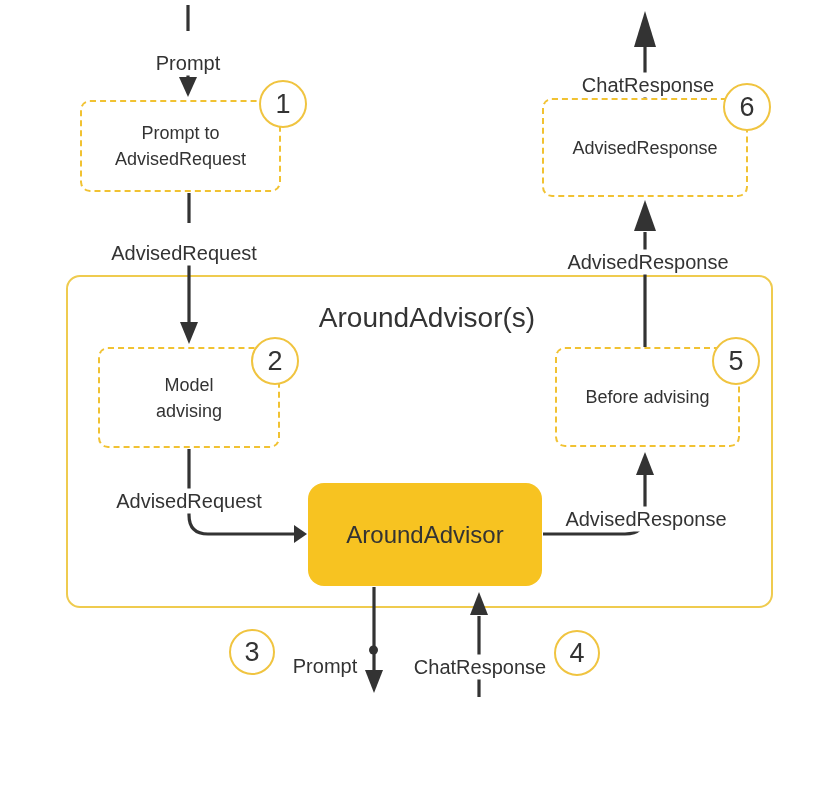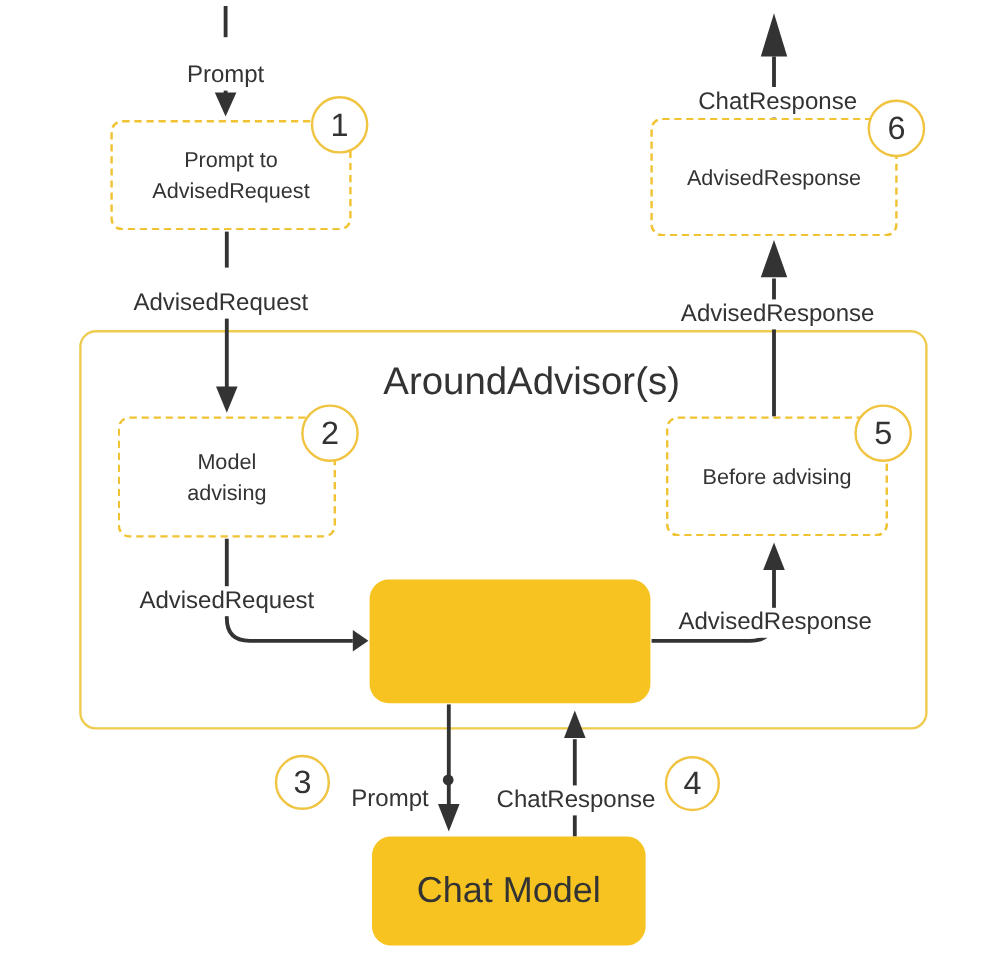--- a/index.html
+++ b/index.html
@@ -16,22 +16,22 @@
   #canvas{
     position:relative;width:832px;height:807px;background:var(--background);
     font-family:"Liberation Sans","DejaVu Sans",sans-serif;color:var(--text-color);
     overflow:hidden;
   }
   .container-box{
     position:absolute;border:2px solid var(--container-border);
     border-radius:14px;z-index:1;background:transparent;
   }
   .container-title{
-    position:absolute;transform:translate(-50%,-50%);font-size:32px;
-    white-space:nowrap;z-index:1;color:var(--text-color);margin-left:16px;
+    position:absolute;transform:translate(-50%,-50%);font-size:28px;
+    white-space:nowrap;z-index:1;color:var(--text-color);
   }
   svg.connectors{position:absolute;left:0;top:0;z-index:2;}
   svg .ln{fill:none;stroke:var(--line-color);stroke-width:3.2;}
   svg .ah{fill:var(--line-color);stroke:none;}
   svg .dot{fill:var(--line-color);stroke:none;}
   .edge-label{
     position:absolute;transform:translate(-50%,-50%);background:var(--background);
     padding:1px 5px;font-size:20px;white-space:nowrap;z-index:3;color:var(--text-color);margin-top:15px;
   }
   .node-dashed{
@@ -83,39 +83,37 @@
 
   <div class="edge-label" style="left:188px;top:48px;">Prompt</div>
   <div class="edge-label" style="left:184px;top:238px;">AdvisedRequest</div>
   <div class="edge-label" style="left:189px;top:486px;">AdvisedRequest</div>
   <div class="edge-label" style="left:646px;top:504px;">AdvisedResponse</div>
   <div class="edge-label" style="left:648px;top:247px;">AdvisedResponse</div>
   <div class="edge-label" style="left:648px;top:70px;">ChatResponse</div>
   <div class="edge-label" style="left:325px;top:651px;">Prompt</div>
   <div class="edge-label" style="left:480px;top:652px;">ChatResponse</div>
 
-  <div class="node-dashed" style="left:92px;top:100px;width:201px;height:92px;">
+  <div class="node-dashed" style="left:80px;top:100px;width:201px;height:92px;">
     <span>Prompt to</span>
     <span>AdvisedRequest</span>
   </div>
   <div class="node-dashed" style="left:98px;top:347px;width:182px;height:101px;">
     <span>Model</span>
     <span>advising</span>
   </div>
   <div class="node-dashed" style="left:555px;top:347px;width:185px;height:100px;">
     <span>Before advising</span>
   </div>
   <div class="node-dashed" style="left:542px;top:98px;width:206px;height:99px;">
     <span>AdvisedResponse</span>
   </div>
 
   <div class="node-solid node-internal" style="left:308px;top:483px;width:234px;height:103px;">
-  </div>
-  <div class="node-solid node-chat" style="left:310px;top:697px;width:228px;height:91px;">
-    <span>Chat Model</span>
+    <span>AroundAdvisor</span>
   </div>
 
   <div class="badge" style="left:259px;top:80px;width:48px;height:48px;">1</div>
   <div class="badge" style="left:251px;top:337px;width:48px;height:48px;">2</div>
   <div class="badge" style="left:229px;top:629px;width:46px;height:46px;">3</div>
   <div class="badge" style="left:554px;top:630px;width:46px;height:46px;">4</div>
   <div class="badge" style="left:712px;top:337px;width:48px;height:48px;">5</div>
   <div class="badge" style="left:723px;top:83px;width:48px;height:48px;">6</div>
 
 </div>

